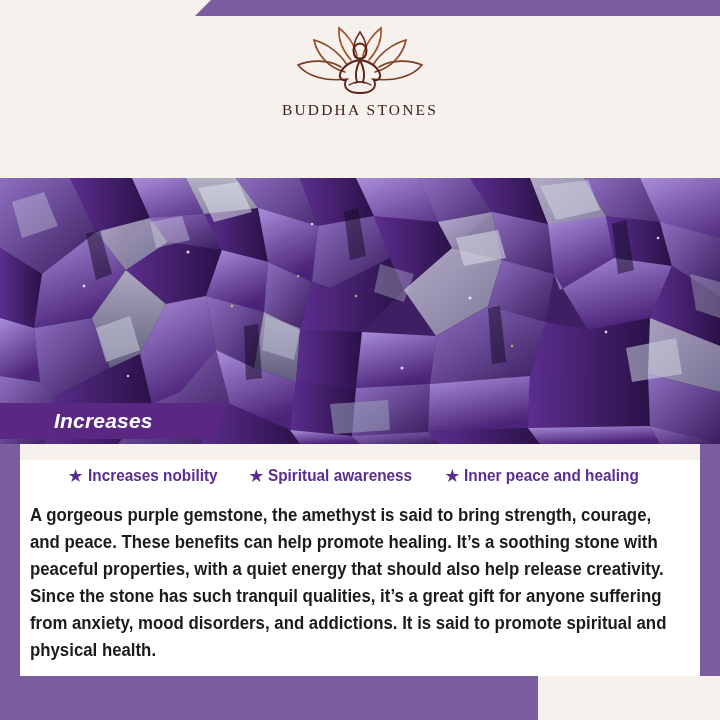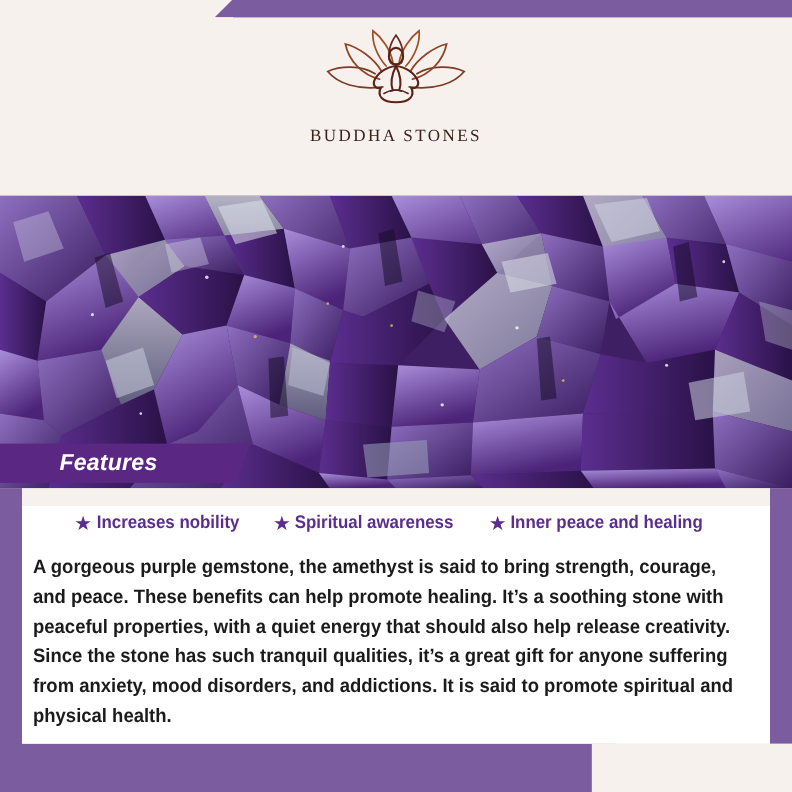--- a/index.html
+++ b/index.html
@@ -59,21 +59,21 @@
     display: flex;
     flex-direction: column;
     align-items: center;
   }
   .logo-mark {
     width: 150px;
     height: 74px;
     display: block;
   }
   .logo-word {
-    margin-top: 17px;
+    margin-top: 3px;
     font-family: "Liberation Serif", serif;
     font-size: 15.5px;
     letter-spacing: 2.2px;
     color: #3b2118;
     font-weight: 400;
   }
 
   
   .title-plate {
     position: absolute;
@@ -403,21 +403,21 @@
       <g fill="#e8c36b" opacity="0.75">
         <circle cx="232" cy="128" r="1.5"></circle>
           <circle cx="356" cy="118" r="1.3"></circle>
         <circle cx="298" cy="98" r="1.2"></circle>
           <circle cx="512" cy="168" r="1.3"></circle>
       </g>
     </svg>
   </div>
 
   <div class="stone-banner">
-    <span class="stone-banner-text">Features</span>
+    <span class="stone-banner-text">Increases</span>
   </div>
 
   <div class="rail-left"></div>
   <div class="rail-right"></div>
 
   <div class="body-card">
     <div class="body-card-top"></div>
 
     <div class="benefits">
       <div class="benefit">

